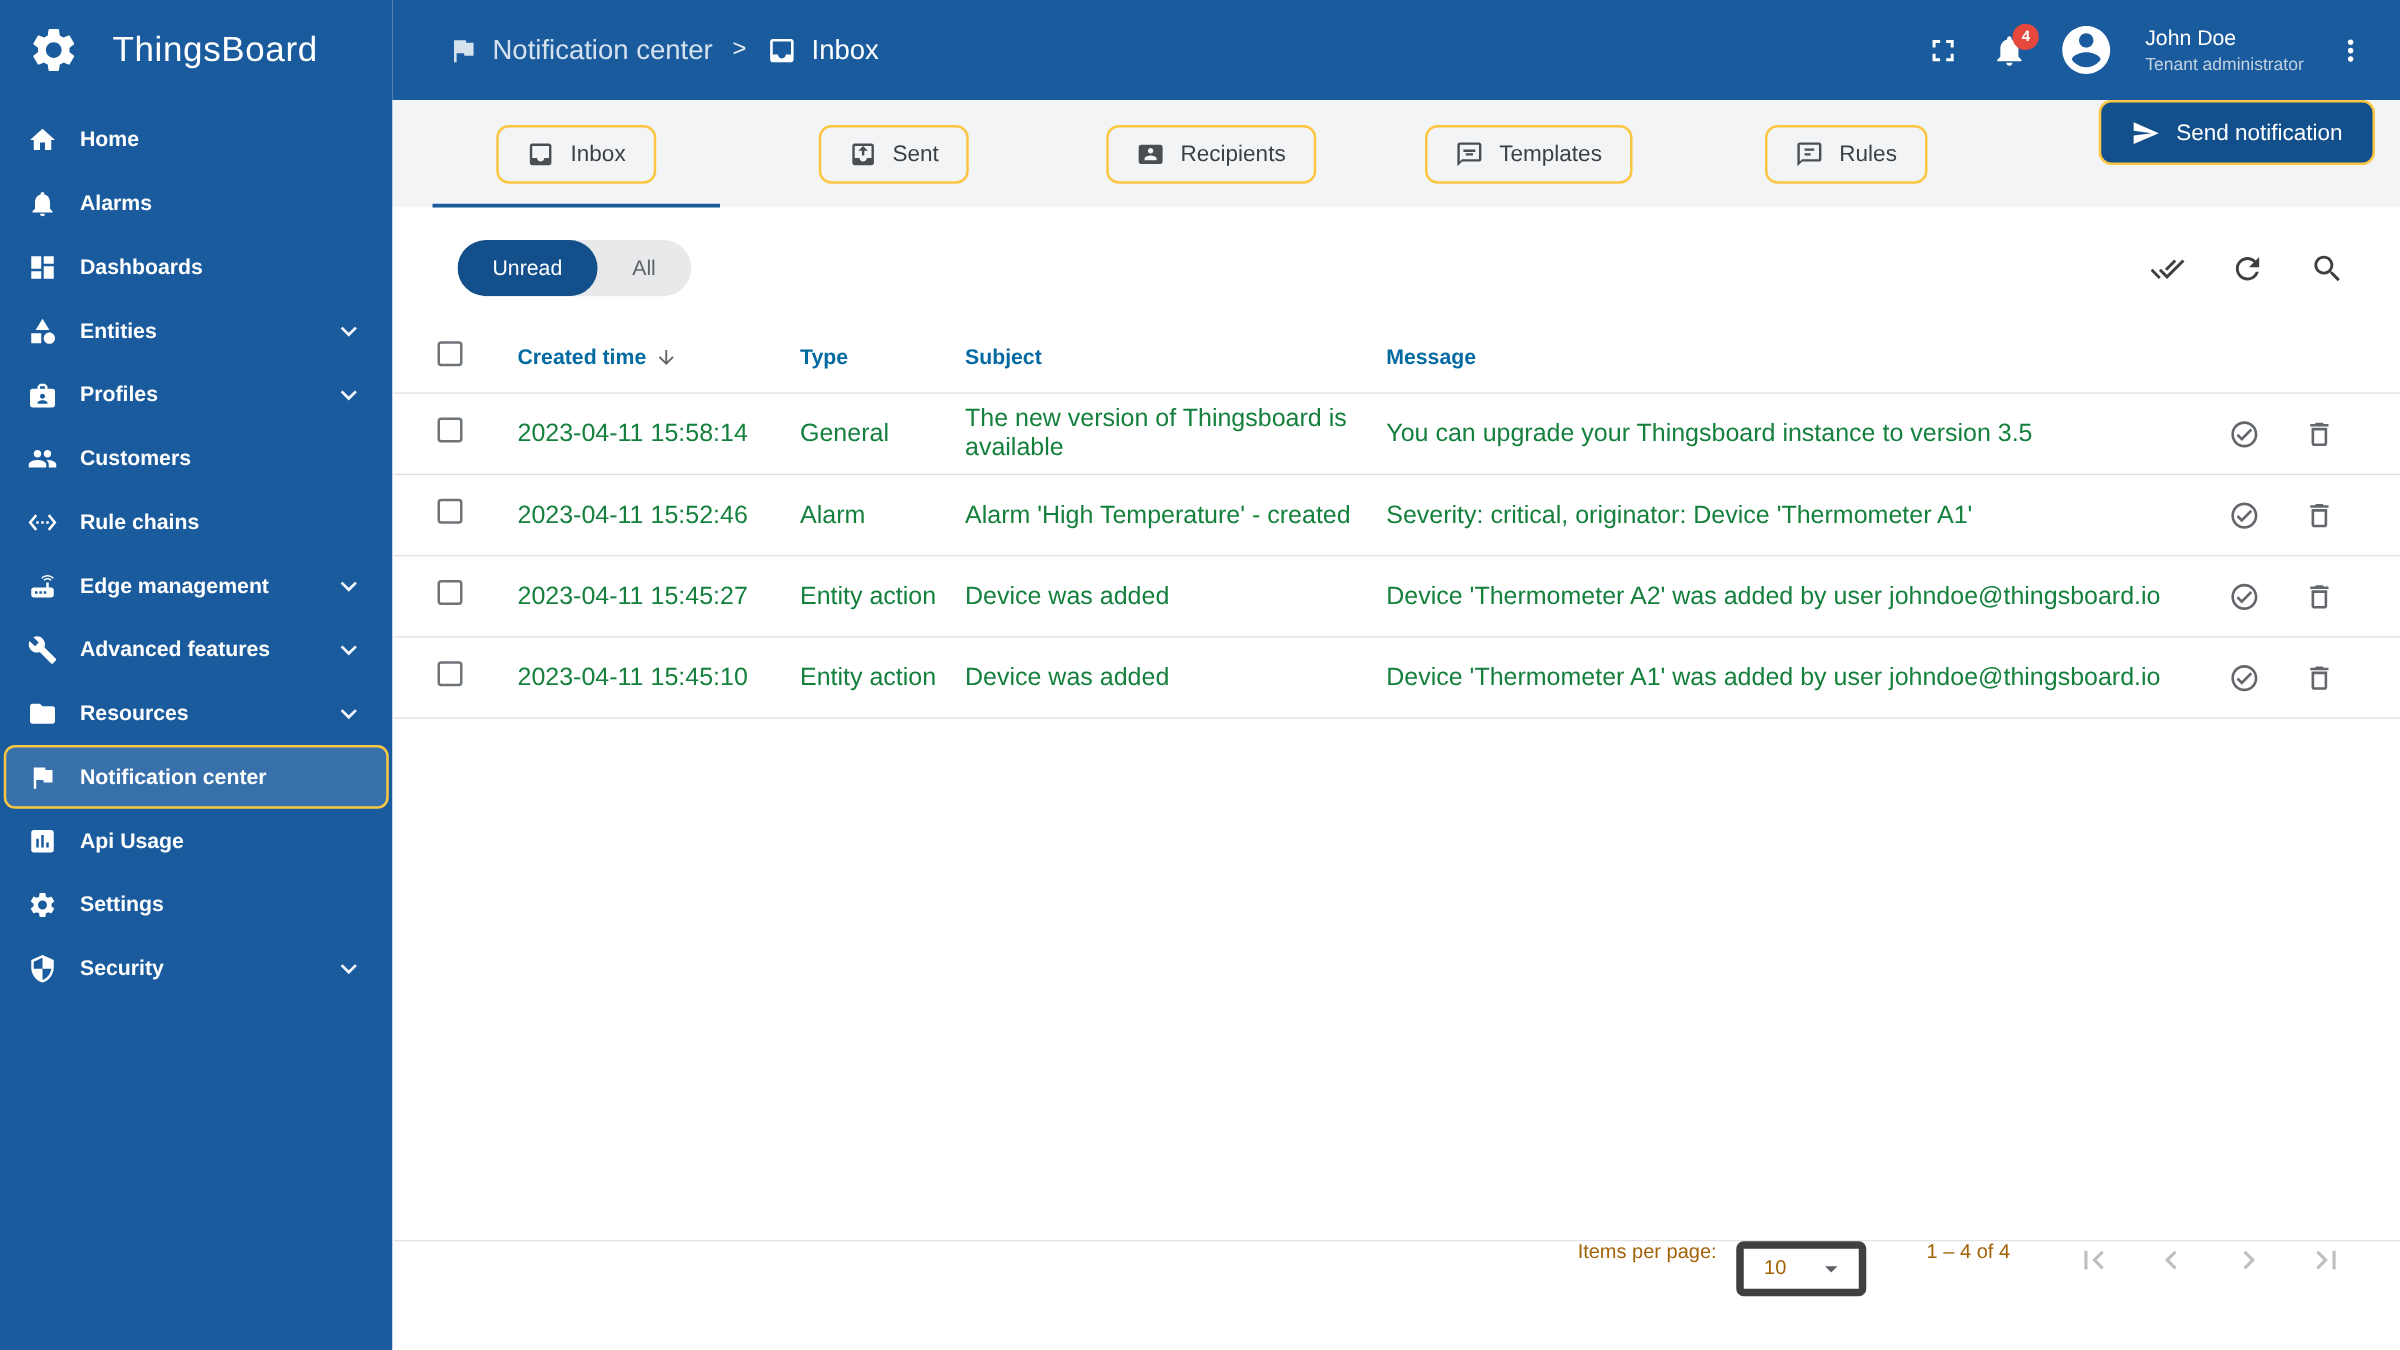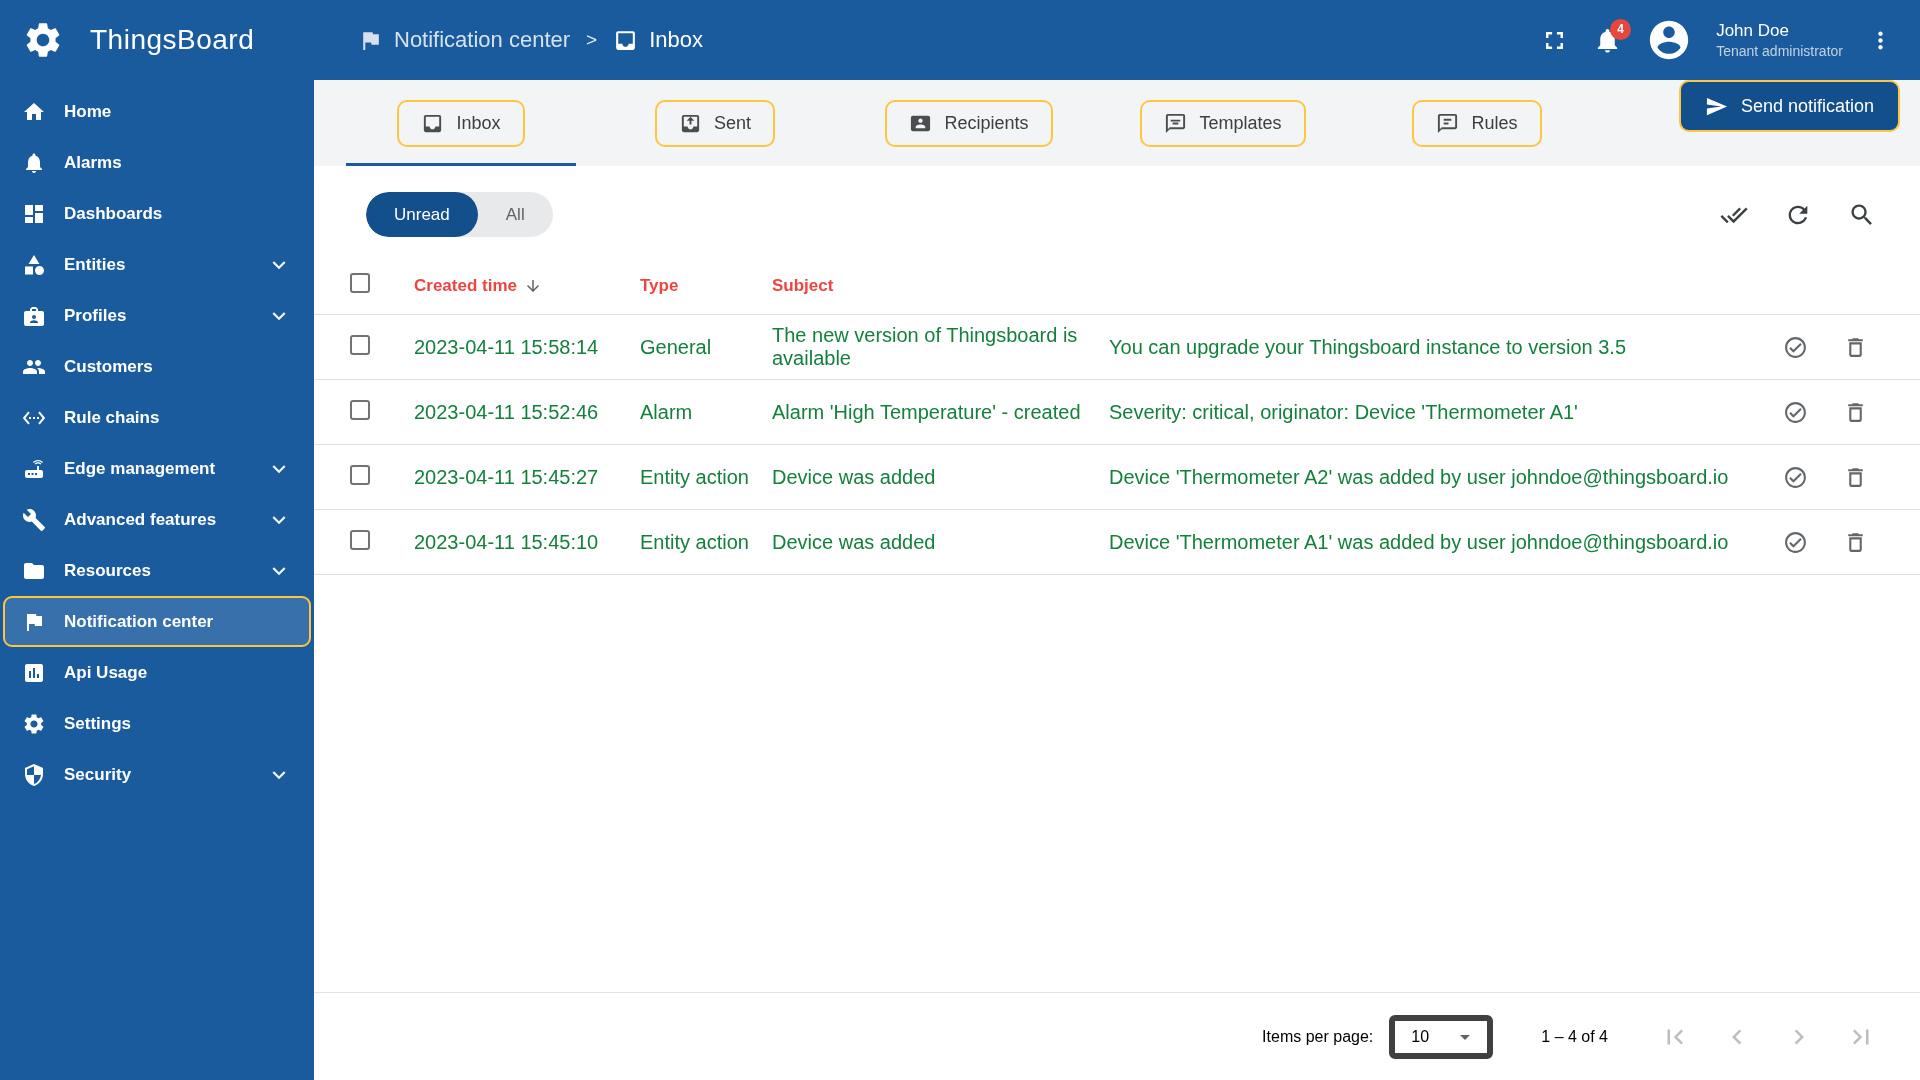--- a/index.html
+++ b/index.html
@@ -73,32 +73,32 @@
   .toolbar{display:flex;align-items:center;padding:26px 44px 20px 52px;}
   .toggle-group{display:inline-flex;background:#e8e9eb;border-radius:26px;height:45px;align-items:stretch;overflow:hidden;}
   .toggle-opt{display:flex;align-items:center;padding:0 28px;font-size:17px;color:#5f6368;cursor:pointer;border-radius:26px;}
   .toggle-opt.selected{background:var(--primary-dark);color:#fff;font-weight:500;}
   .toolbar-icons{margin-left:auto;display:flex;gap:36px;color:#3c4043;align-items:center;}
   .toolbar-icons .icon-btn{width:28px;height:28px;}
 
   
   .thead,.trow{display:grid;grid-template-columns:64px 226px 132px 337px 1fr 62px 58px;
     align-items:center;padding:0 36px;border-bottom:1px solid #e0e0e0;}
-  .thead{height:58px;font-size:17px;font-weight:700;color:#ef4444;}
+  .thead{height:58px;font-size:17px;font-weight:700;color:#0369a1;}
   .trow{min-height:65px;font-size:20px;color:#15803d;}
   .col-time{display:flex;align-items:center;gap:7px;}
   .sort-icon{width:18px;height:18px;color:#5f6368;}
   .checkbox{width:20px;height:20px;border:2px solid #6f7479;border-radius:3px;display:inline-block;cursor:pointer;background:#fff;}
   .cell{padding-right:22px;}
   .cell.action{display:flex;justify-content:center;padding-right:0;}
   .row-action{width:25px;height:25px;color:#63676b;}
 
   
   .pagination{margin-top:auto;border-top:1px solid #e3e3e5;height:88px;flex-shrink:0;
-    display:flex;align-items:center;justify-content:flex-end;padding:0 44px;color:#000000;font-size:16px;}
+    display:flex;align-items:flex-start;justify-content:flex-end;padding:0 44px;color:#a16207;font-size:16px;}
   .ipp-select{margin-left:16px;width:104px;height:44px;border:6px solid #404040;border-radius:6px;
     display:flex;align-items:center;justify-content:space-between;padding:0 10px 0 16px;cursor:pointer;}
   .dd-icon{width:24px;height:24px;color:#5f6368;}
   .range{margin-left:48px;margin-right:52px;}
   .pager{display:flex;gap:32px;align-items:center;}
   .pager .icon-btn{width:30px;height:30px;color:#bcbec0;}
 </style>
 </head>
 <body>
 
@@ -433,20 +433,21 @@
         <span class="cell col-time">
           <span>Created time</span>
           <span class="sort-icon icon">
               <svg viewBox="0 0 24 24" fill="currentColor">
                 <path d="M20 12l-1.41-1.41L13 16.17V4h-2v12.17l-5.58-5.59L4 12l8 8 8-8z"></path>
               </svg>
             </span>
         </span>
         <span class="cell">Type</span>
         <span class="cell">Subject</span>
+        <span class="cell">Message</span>
         <span class="cell action"></span>
         <span class="cell action"></span>
       </div>
 
       <div>
 
           <div class="trow">
             <span class="cell"><span class="checkbox"></span></span>
             <span class="cell">2023-04-11 15:58:14</span>
             <span class="cell">General</span>

